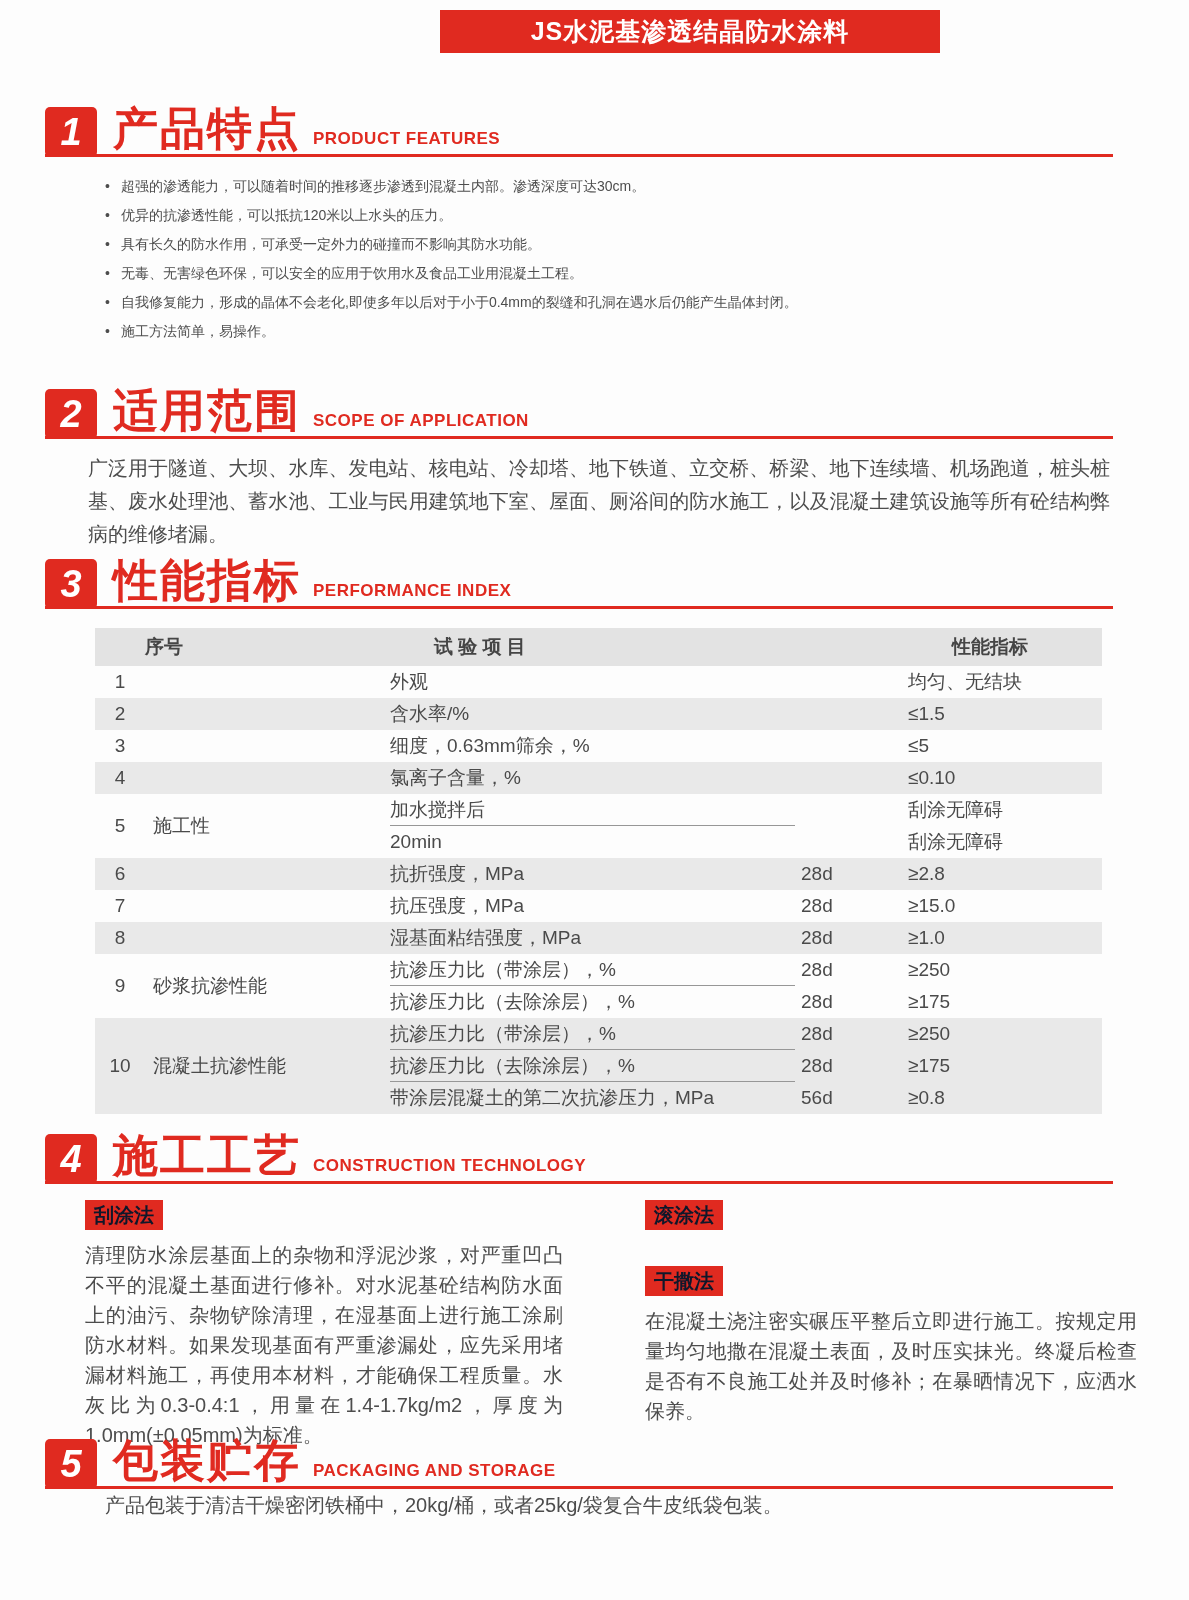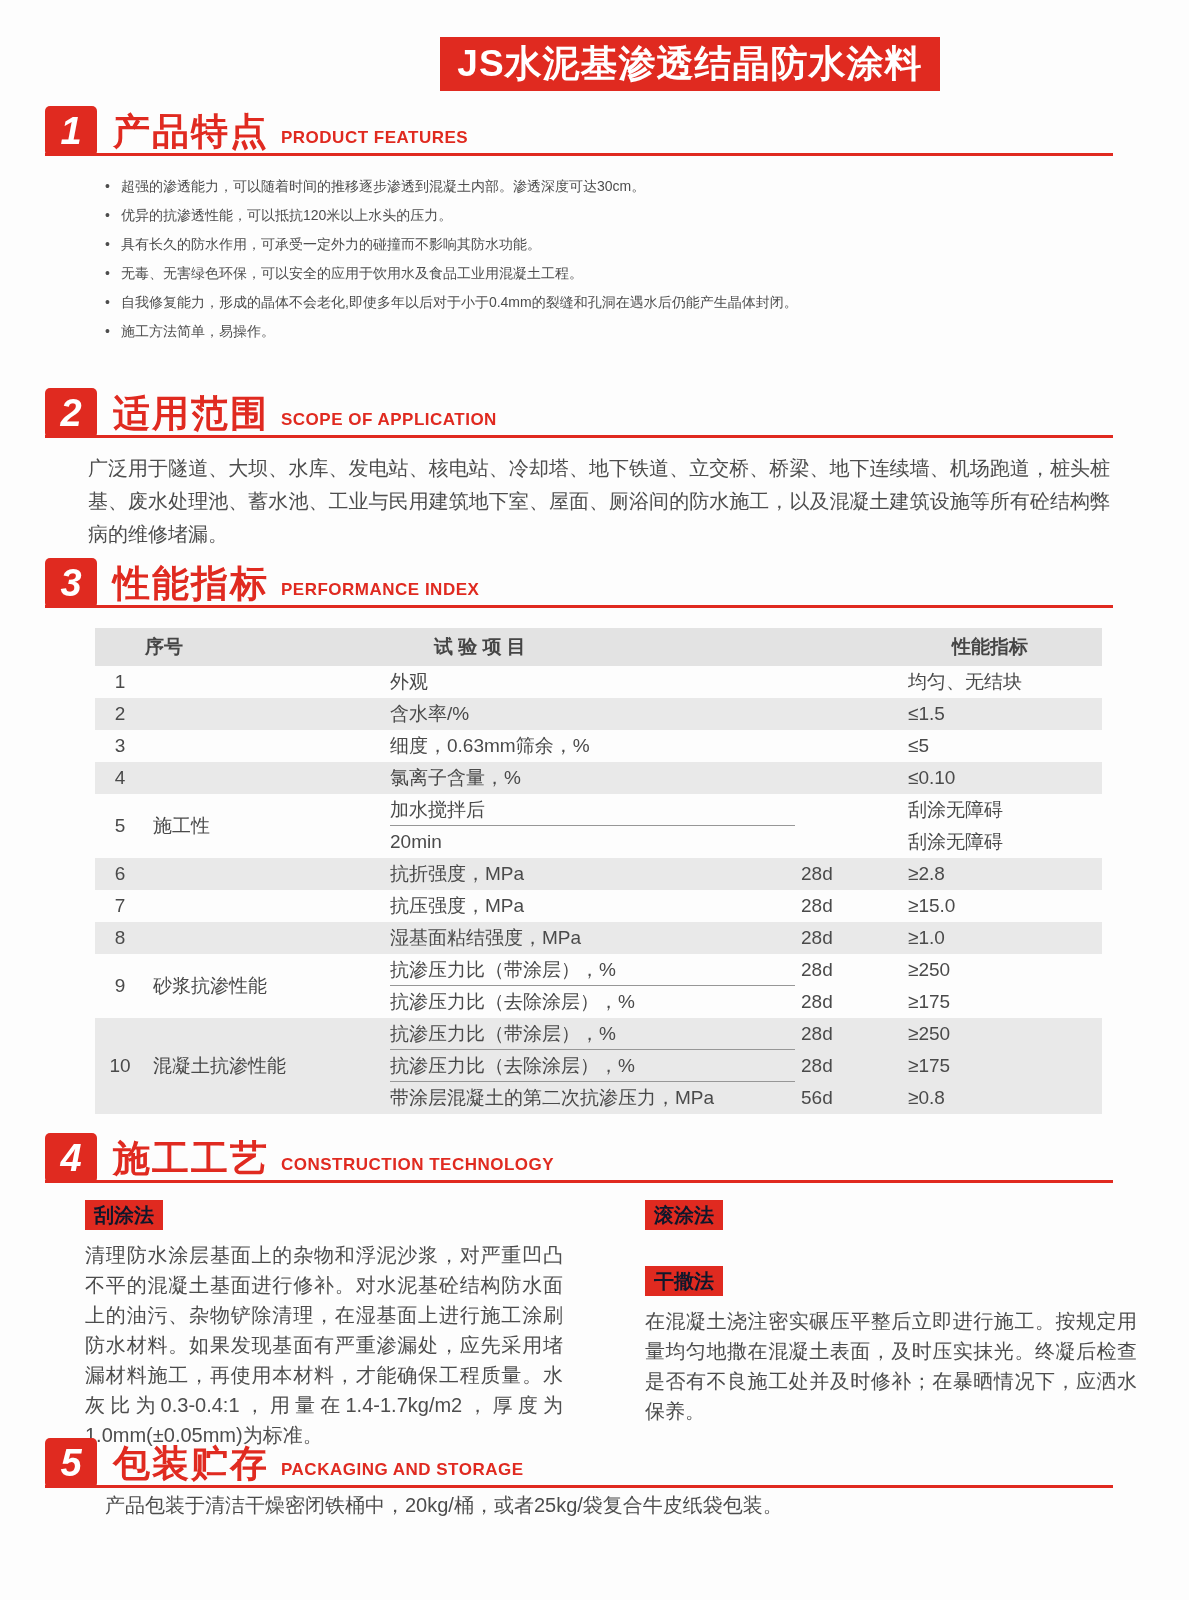--- a/index.html
+++ b/index.html
@@ -6,42 +6,42 @@
   * { box-sizing: border-box; }
   body { margin:0; background:#ffffff; }
   .page {
     position:relative; width:1189px; height:1600px; margin:0 auto;
     background:#fdfdfd; overflow:hidden;
     font-family:"Liberation Sans","DejaVu Sans",sans-serif;
   }
 
   
   .title-bar {
-    position:absolute; left:440px; top:37px; width:500px; height:54px;
+    position:absolute; left:440px; top:10px; width:500px; height:43px;
     background:var(--accent); color:#fff;
     display:flex; align-items:center; justify-content:center;
-    font-size:37px; font-weight:bold; letter-spacing:1px;
+    font-size:25px; font-weight:bold; letter-spacing:1px;
   }
 
   
   .sec {
     position:absolute; left:45px; width:1068px;
     display:flex; align-items:flex-end;
     border-bottom:3px solid var(--accent);
   }
   .sec-num {
     flex:0 0 52px; height:50px; margin-bottom:-3px;
     background:var(--accent); color:#fff;
     font-size:38px; font-weight:bold; font-style:italic;
     display:flex; align-items:center; justify-content:center;
     border-radius:5px;
   }
   .sec-title {
     margin-left:16px; padding-bottom:3px;
-    color:var(--accent); font-size:37px; font-weight:bold; line-height:1;
+    color:var(--accent); font-size:45px; font-weight:bold; line-height:1;
     letter-spacing:2px;
   }
   .sec-sub {
     margin-left:12px; padding-bottom:5px;
     color:var(--accent); font-size:17px; font-weight:bold; letter-spacing:.5px;
   }
   #sec1{top:106px} #sec2{top:388px} #sec3{top:558px} #sec4{top:1133px} #sec5{top:1438px}
 
   
   .features { position:absolute; left:103px; top:172px; width:1010px; margin:0; padding:0; }

